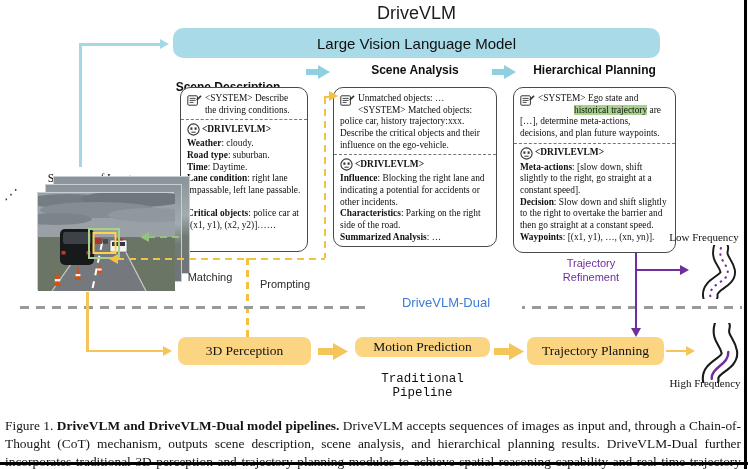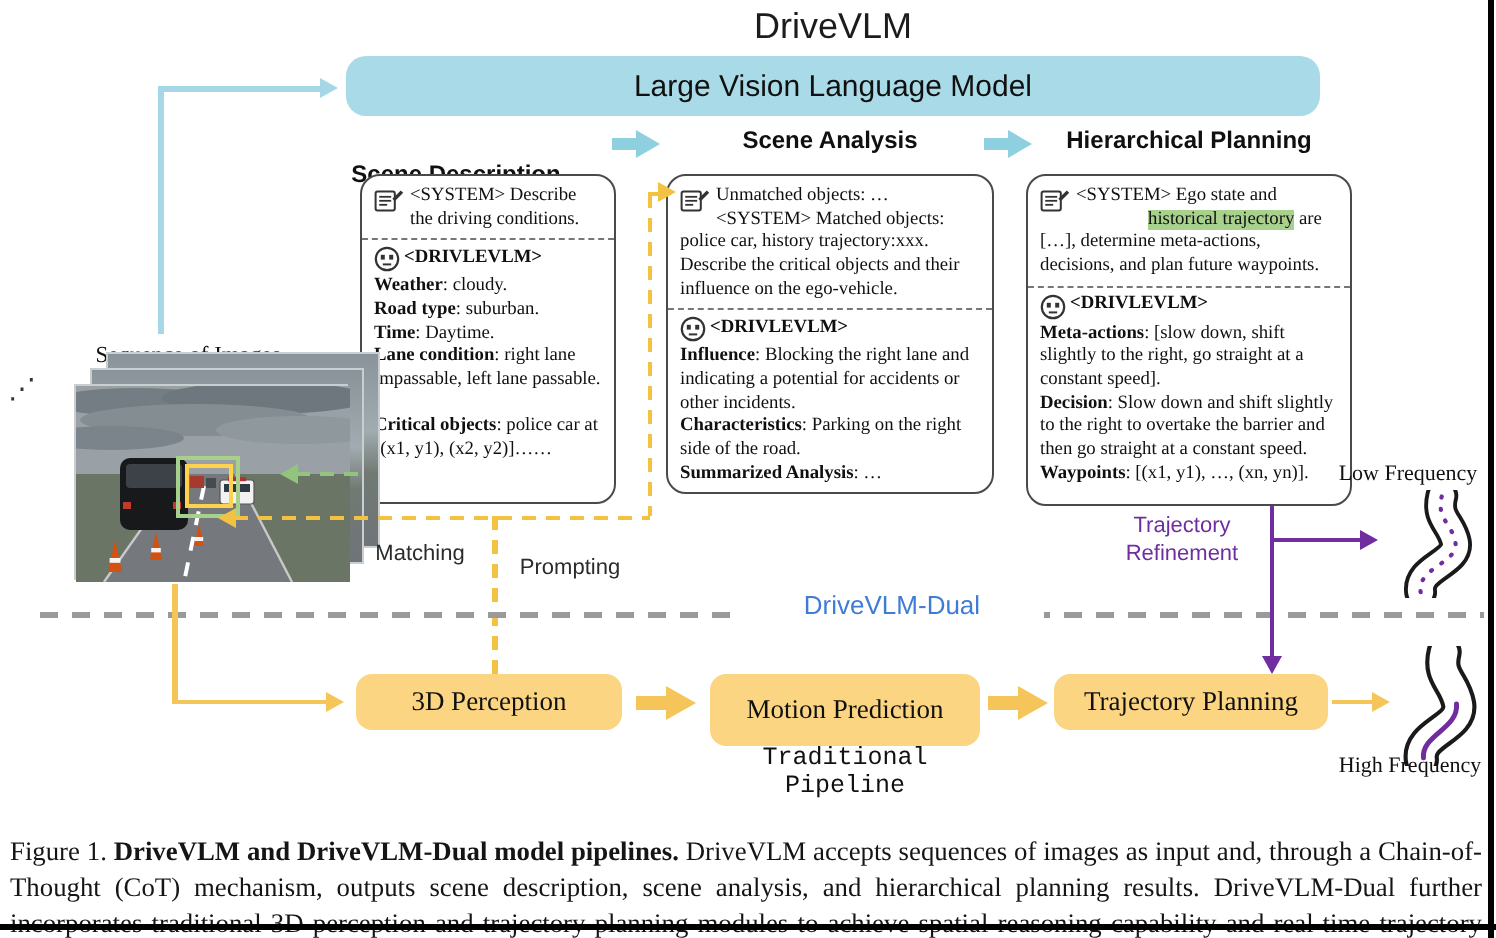--- a/index.html
+++ b/index.html
@@ -220,21 +220,21 @@
   <div class="hline gray-divider" style="left:20px;top:306px;width:722px;"></div>
   <div class="abs ctr dual-title" style="left:370px;top:295px;width:140px;">DriveVLM-Dual</div>
 
   <div class="vline solid-v" style="left:86px;top:292px;height:60px;background:var(--orange-arrow);"></div>
   <div class="hline solid-h" style="left:86px;top:349.5px;width:78px;background:var(--orange-arrow);"></div>
   <div class="abs tri-right" style="left:163px;top:346px;--tc:var(--orange-arrow);"></div>
 
   <div class="abs pipe-box" style="left:178px;top:337px;width:133px;height:28px;">
       <span>3D Perception</span>
     </div>
-  <div class="abs pipe-box" style="left:355px;top:337px;width:135px;height:36px;">
+  <div class="abs pipe-box" style="left:355px;top:337px;width:135px;height:20px;">
       <span>Motion Prediction</span>
     </div>
   <div class="abs pipe-box" style="left:527px;top:337px;width:137px;height:28px;">
       <span>Trajectory Planning</span>
     </div>
   <svg class="abs" style="left:318px;top:343px;" width="30" height="17" viewBox="0 0 30 17">
       <path d="M0,5 L15,5 L15,0 L30,8.5 L15,17 L15,12 L0,12 Z" fill="var(--orange-arrow)"></path>
     </svg>
   <svg class="abs" style="left:494px;top:343px;" width="30" height="17" viewBox="0 0 30 17">
       <path d="M0,5 L15,5 L15,0 L30,8.5 L15,17 L15,12 L0,12 Z" fill="var(--orange-arrow)"></path>

